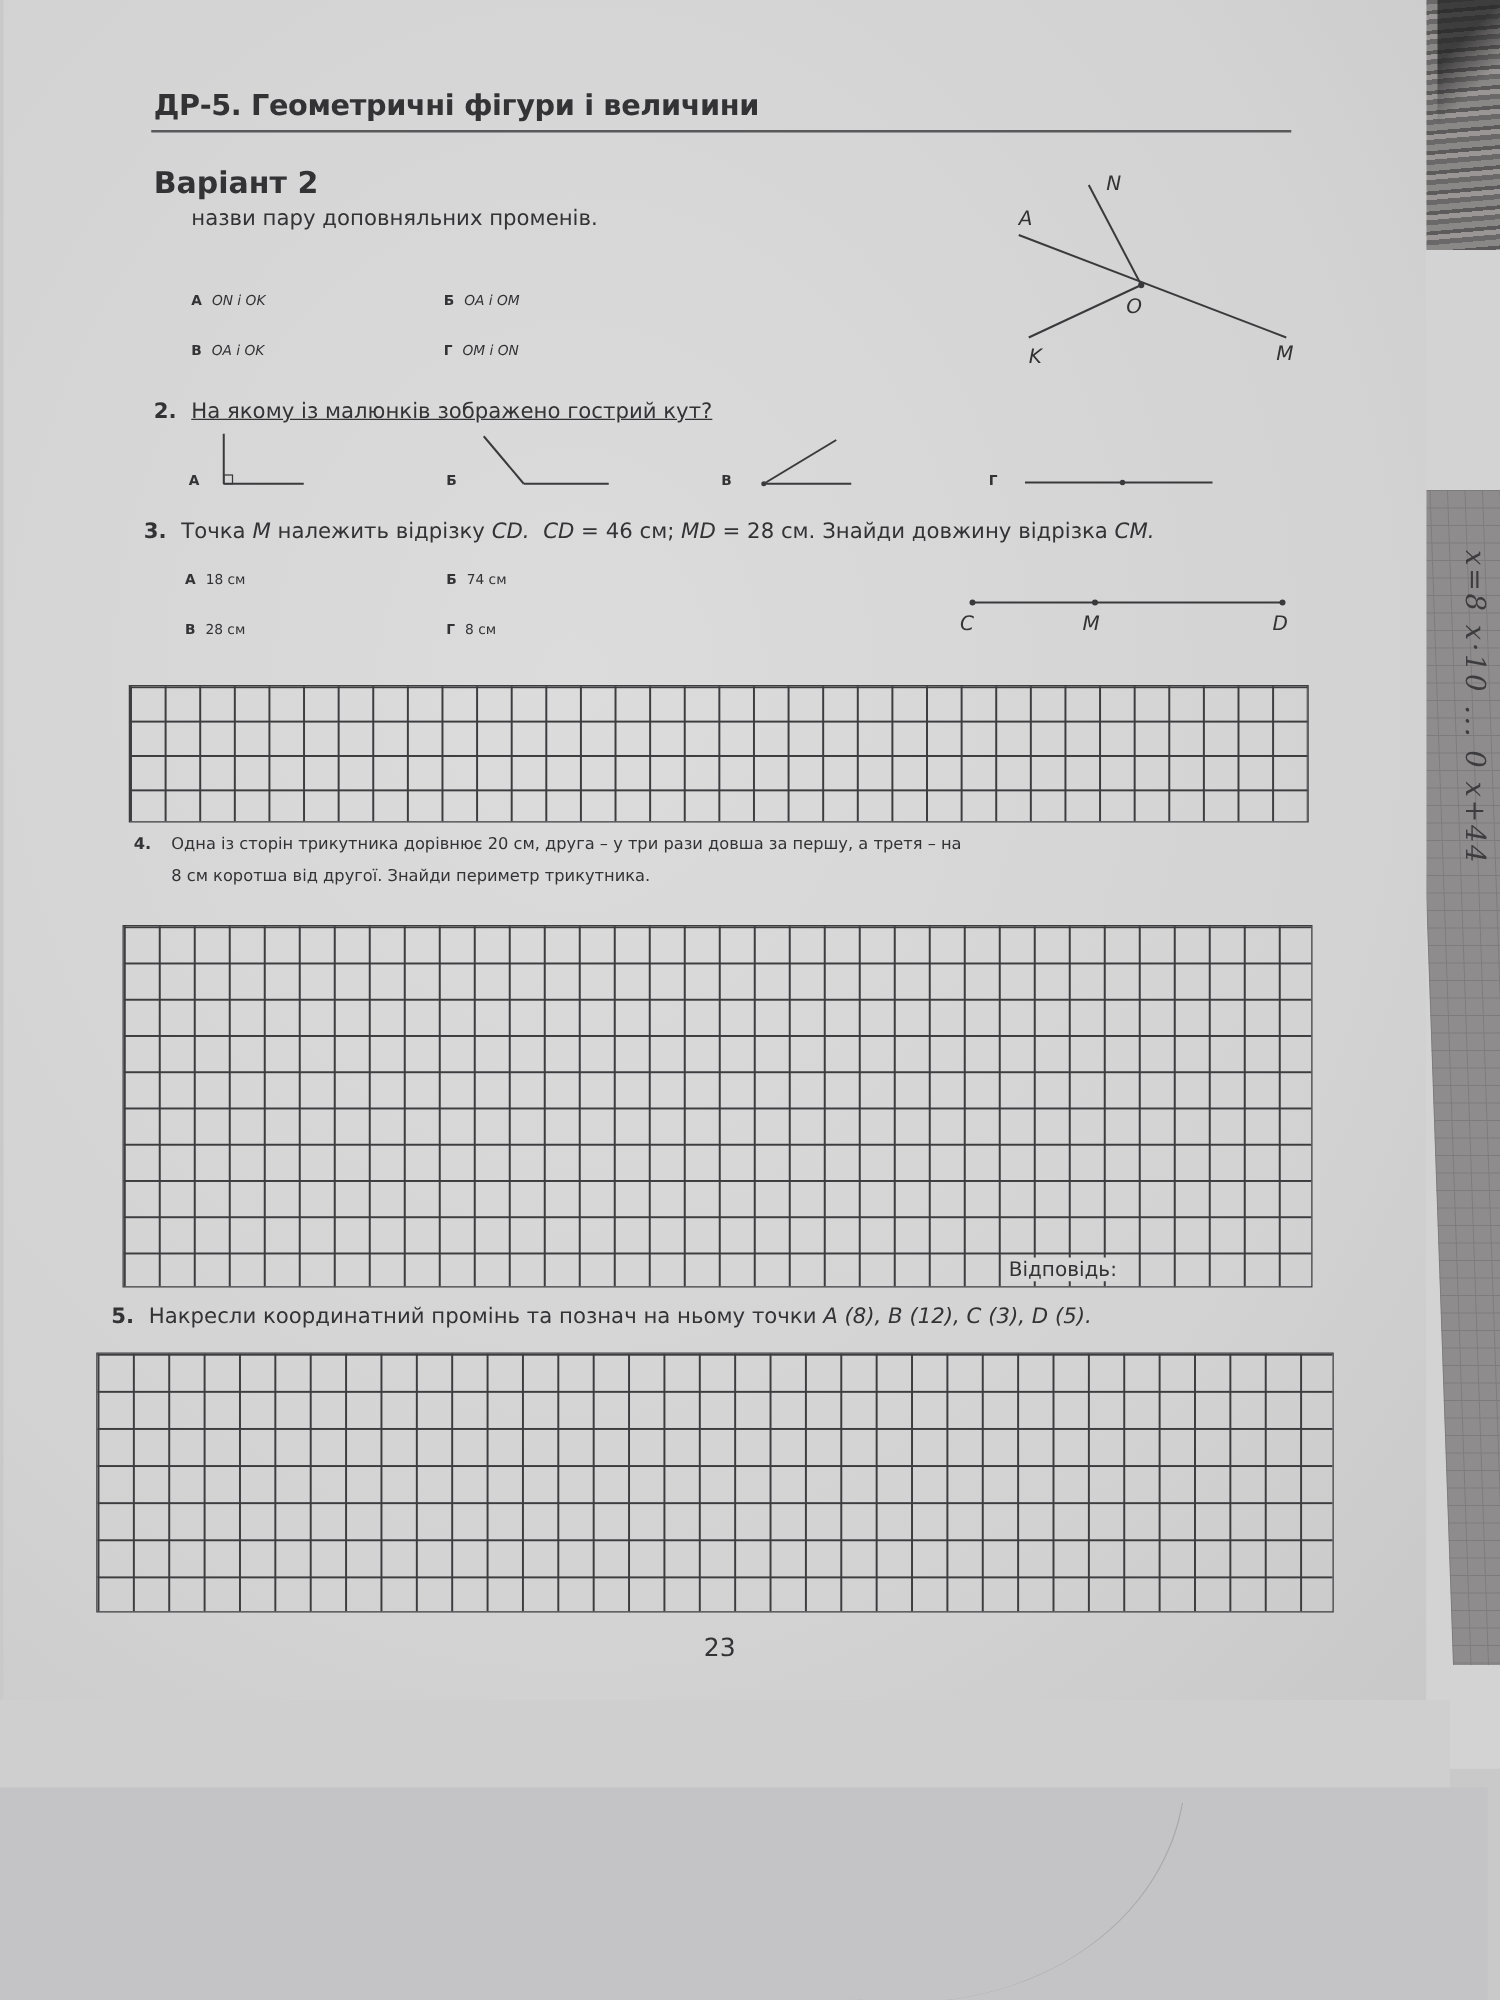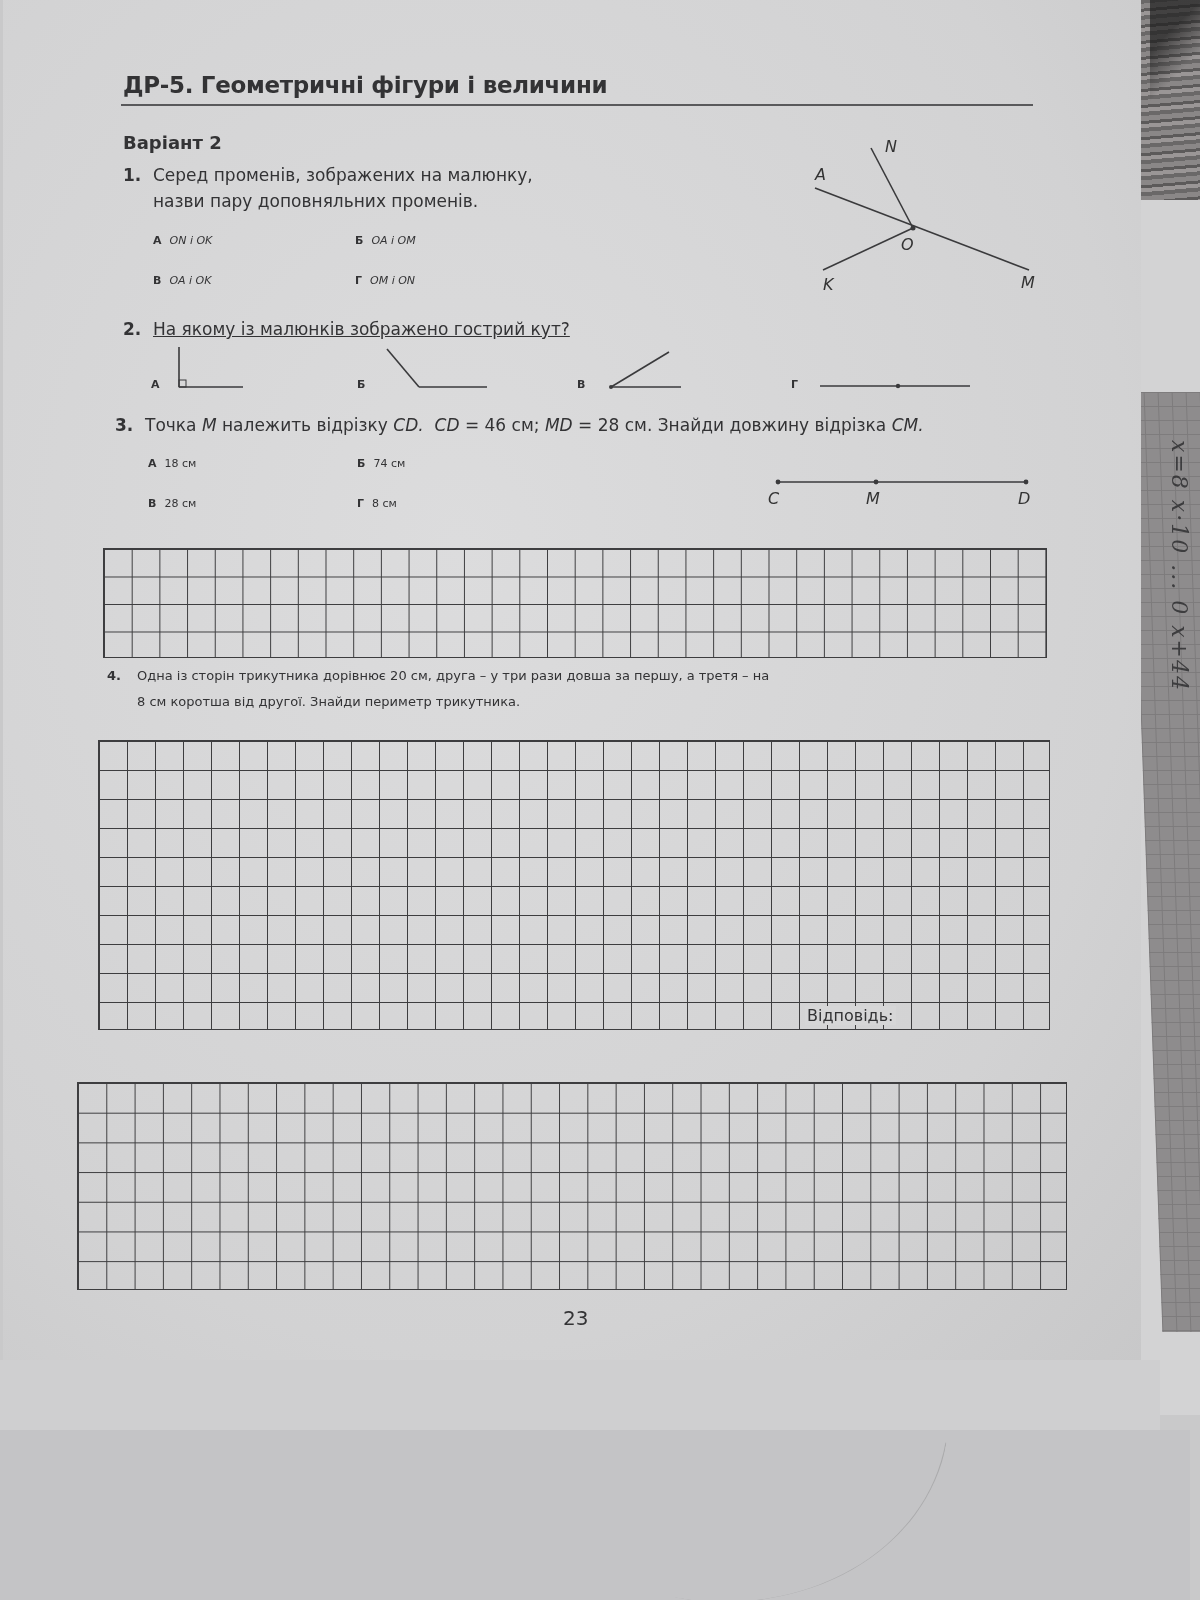--- a/index.html
+++ b/index.html
@@ -59,21 +59,21 @@
   }
 
   .title {
     position:absolute; left:120px; top:72px; font-size:23px; font-weight:bold;
     color:#333335; letter-spacing:-0.3px;
   }
   .title-rule {
     position:absolute; left:118px; top:104px; width:912px; height:2px; background:#59595b;
   }
   .variant {
-    position:absolute; left:120px; top:132px; font-size:18px; font-weight:bold; color:#333335;
+    position:absolute; left:120px; top:132px; font-size:24px; font-weight:bold; color:#333335;
   }
   .q {
     position:absolute; font-size:17px; color:#333335; line-height:26px;
   }
   .q .num { font-weight:bold; display:inline-block; width:30px; }
   .q .ind { padding-left:30px; }
   .opt { position:absolute; font-size:11px; color:#333335; }
   .opt .l { font-weight:bold; margin-right:8px; }
   .opt .v { font-style:italic; }
   .it { font-style:italic; }
@@ -105,21 +105,20 @@
 <div class="page-bottom"></div>
 <div class="faint-curve"></div>
 
 <div class="page">
 
   <div class="title">ДР-5. Геометричні фігури і величини</div>
   <div class="title-rule"></div>
   <div class="variant">Варіант 2</div>
 
   <div class="q" style="left:120px; top:162px;">
-    <div><span class="num">1.</span><span>Серед променів, зображених на малюнку,</span></div>
     <div class="ind">назви пару доповняльних променів.</div>
   </div>
   <div class="opt" style="left:150px; top:234px;"><span class="l">А</span><span class="v">ON і OK</span></div>
   <div class="opt" style="left:352px; top:234px;"><span class="l">Б</span><span class="v">OA і OM</span></div>
   <div class="opt" style="left:150px; top:274px;"><span class="l">В</span><span class="v">OA і OK</span></div>
   <div class="opt" style="left:352px; top:274px;"><span class="l">Г</span><span class="v">OM і ON</span></div>
 
   <svg style="position:absolute; left:790px; top:130px;" width="250" height="165">
     <line x1="78" y1="18" x2="120" y2="98" stroke="#3a3a3c" stroke-width="1.6"></line>
     <line x1="22" y1="58" x2="236" y2="140" stroke="#3a3a3c" stroke-width="1.6"></line>
@@ -178,16 +177,19 @@
 
   <div class="grid" style="left:100px; top:548px; width:944px; height:110px; background-size:27.7px 27.5px;"></div>
 
   <div class="q" style="left:104px; top:663px; font-size:13px;">
     <div><span class="num">4.</span><span>Одна із сторін трикутника дорівнює 20 см, друга – у три рази довша за першу, а третя – на</span></div>
     <div class="ind">8 см коротша від другої. Знайди периметр трикутника.</div>
   </div>
   <div class="grid" style="left:95px; top:740px; width:952px; height:290px; background-size:28px 29px;"></div>
   <div class="answer-label" style="left:802px; top:1006px;">Відповідь:</div>
 
+  <div class="q" style="left:86px; top:1040px; font-size:17px;">
+    <span class="num">5.</span><span>Накресли координатний промінь та познач на ньому точки </span><span class="it">A (8), B (12), C (3), D (5).</span>
+  </div>
   <div class="grid" style="left:74px; top:1082px; width:990px; height:208px; background-size:28.3px 29.7px;"></div>
 
   <div class="page-num">23</div>
 </div>
 
 </body></html>

